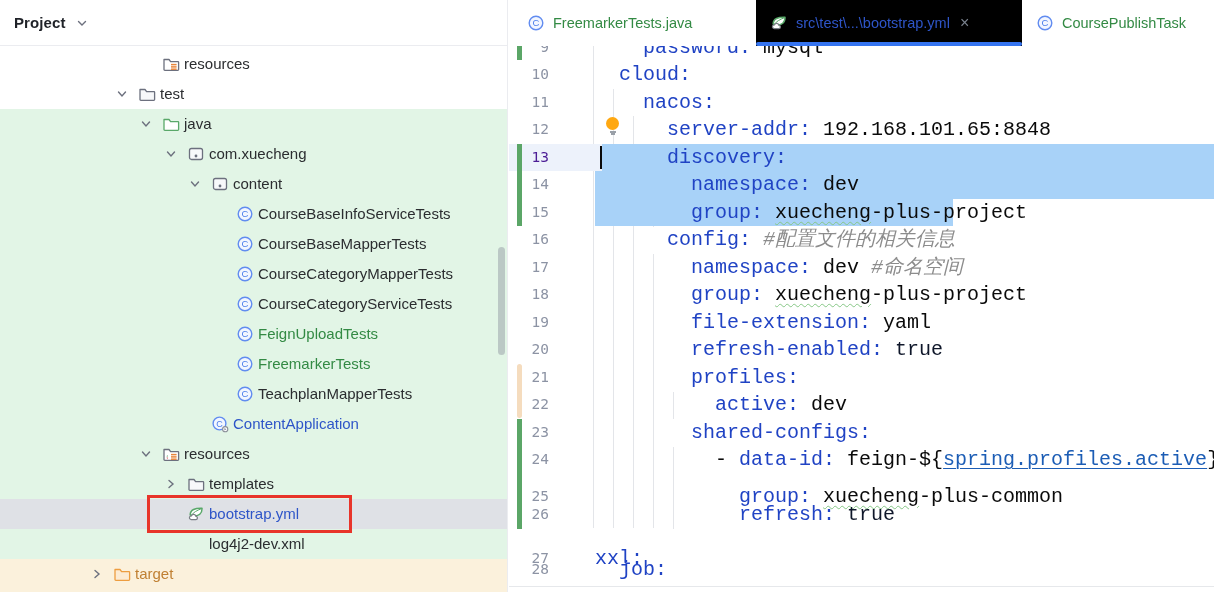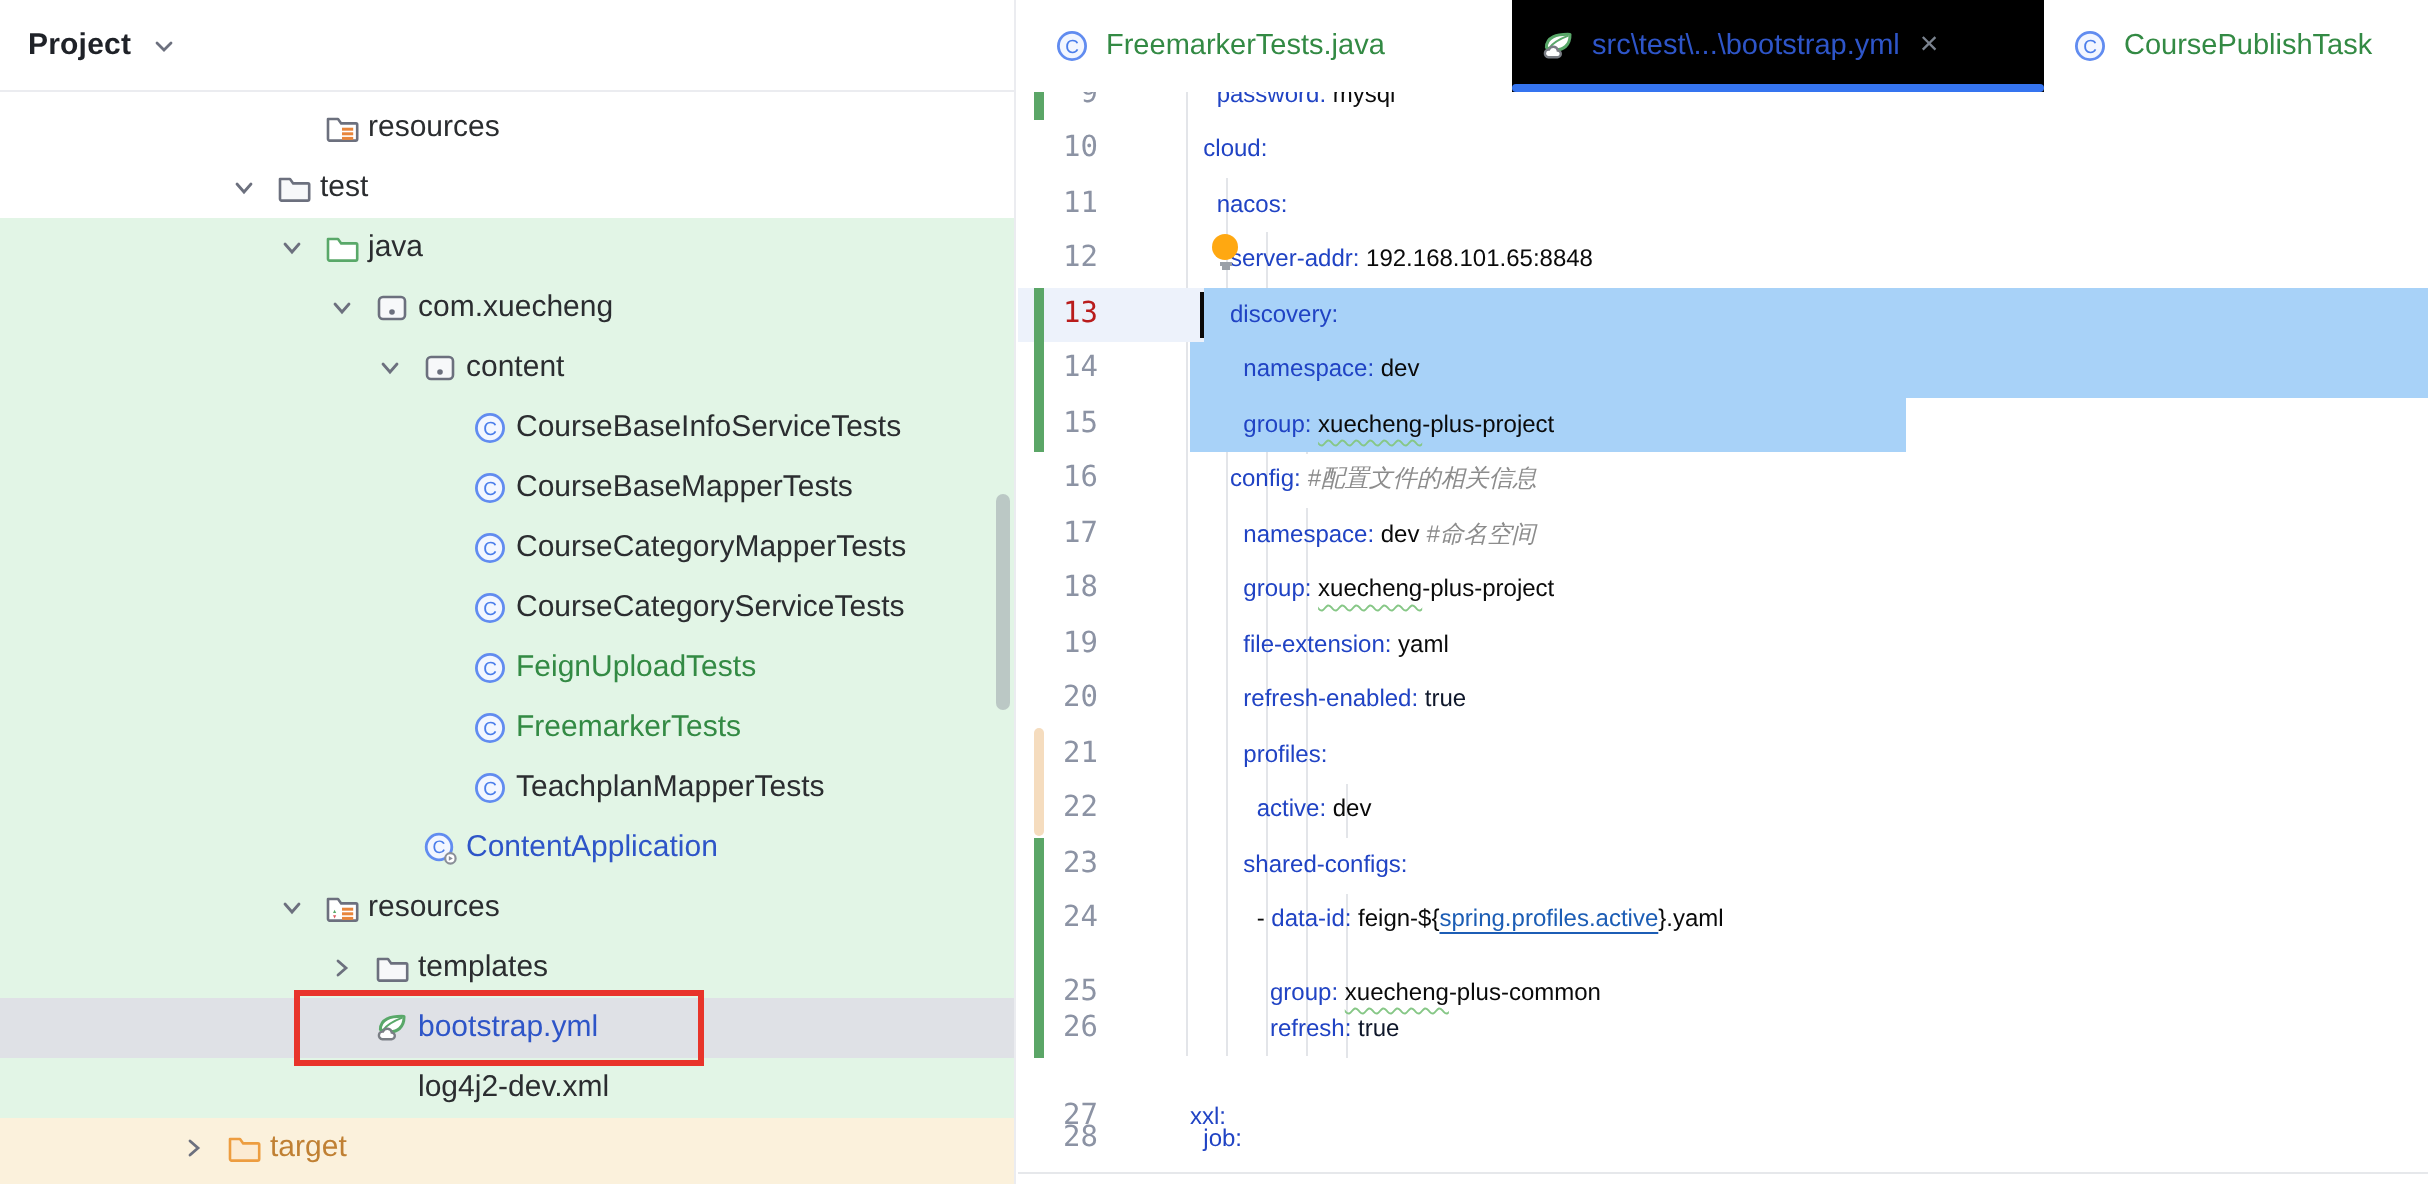--- a/index.html
+++ b/index.html
@@ -57,23 +57,23 @@
   .vbar.green { background:#5BA667; }
   .vbar.peach { background:#F5DCBE; border-radius:3px; }
   .b9  { top:33.75px; height:26px; }
   .b13 { top:144px; height:82px; }
   .b21 { top:364px; height:54px; }
   .b23 { top:419px; height:110px; }
 
   .code-row { position:absolute; left:0; right:0; height:27.5px; z-index:4; }
   .ln { position:absolute; left:0; width:40px; text-align:right; font-family:"DejaVu Sans Mono", monospace;
         font-size:14.5px; color:#8C93A4; line-height:27.5px; }
-  .ln.current { color:#b91c1c; }
-  .code { position:absolute; left:86px; white-space:pre; font-family:Liberation Sans, sans-serif;
-          font-size:12px; line-height:27.5px; }
+  .ln.current { color:#4c1d95; }
+  .code { position:absolute; left:86px; white-space:pre; font-family:Liberation Mono, monospace;
+          font-size:20px; line-height:27.5px; }
   .sg-key { color:#2043C4; }
   .sg-val { color:#0A0A0A; }
   .sg-kw  { color:#0f172a; }
   .sg-com { color:#8C8C8C; font-style:italic; }
   .sg-typo{ color:#0A0A0A; text-decoration:underline wavy #86C786 1px; text-underline-offset:3px; }
   .sg-link{ color:#1C5DB5; text-decoration:underline solid #1C5DB5 1px; text-underline-offset:3px; }
 
   .caret { position:absolute; left:91px; top:146px; width:2px; height:23px; background:#0A0A0A; z-index:6; }
   .bulb { position:absolute; left:96px; top:117px; width:15px; height:18px; z-index:6; }
   .bulb .glass { position:absolute; left:1px; top:0; width:13px; height:13px; border-radius:50%;

